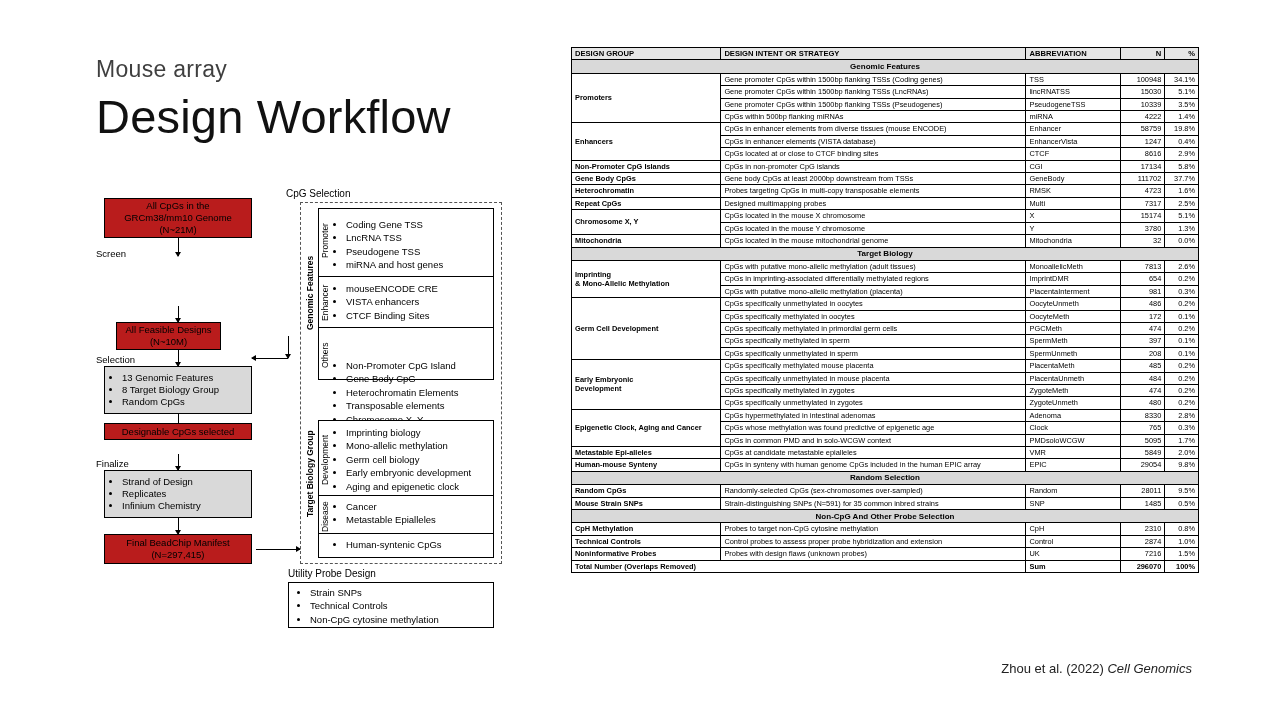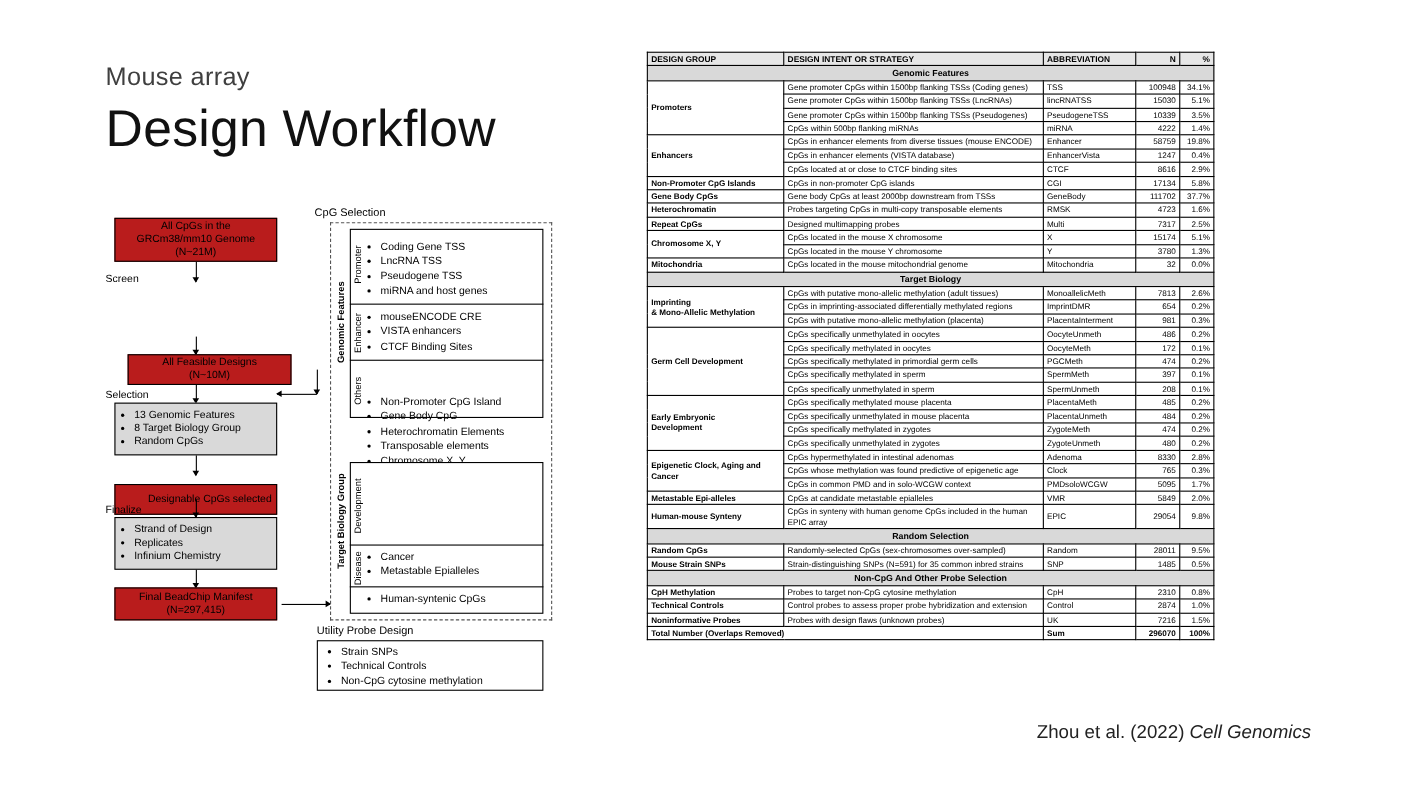--- a/index.html
+++ b/index.html
@@ -54,33 +54,33 @@
     position:absolute;writing-mode:vertical-rl;transform:rotate(180deg);
     font-size:8.5px;text-align:center;font-weight:bold;
   }
   .vlabel.plain{font-weight:normal;}
   .bullets{position:absolute;font-size:9.5px;line-height:13.4px;}
   .bullets ul{margin:0;padding-left:12px;}
   .sep{position:absolute;height:1px;background:#000;}
 
   
   .table-wrap{position:absolute;left:571px;top:47px;width:600px;}
-  table{border-collapse:collapse;width:516px;font-size:7.4px;line-height:9.4px;margin-left:17px;}
+  table{border-collapse:collapse;width:628px;font-size:7.4px;line-height:9.4px;}
   td,th{border:0.7px solid #000;padding:1px 3px;vertical-align:middle;}
   th{background:#e6e6e6;font-weight:bold;text-align:left;font-size:7.6px;}
   .sechdr td{background:#d9d9d9;text-align:center;font-weight:bold;font-size:8px;padding:1.5px;}
   .grp{font-weight:bold;}
   .num{text-align:right;white-space:nowrap;}
   .pct{text-align:right;white-space:nowrap;}
   .total td{font-weight:bold;}
   .total .desc{font-weight:bold;}
   col.c1{width:142px;}col.c2{width:290px;}col.c3{width:90px;}col.c4{width:42px;}col.c5{width:32px;}
 
   
-  .cite{position:absolute;right:88px;bottom:44px;font-size:17px;color:#222;}
+  .cite{position:absolute;right:88px;bottom:44px;font-size:13px;color:#222;}
   .cite i{font-style:italic;}
 </style>
 </head>
 <body>
 
 <div class="slide">
 
   <div class="title-block">
     <div class="title-sub">Mouse array</div>
     <div class="title-main">Design Workflow</div>
@@ -91,38 +91,38 @@
     <div class="fbox" style="left:8px;top:12px;width:148px;height:40px;">
       <span>All CpGs in the<br>GRCm38/mm10 Genome<br>(N~21M)</span>
     </div>
 
     <div class="stage-label" style="left:0px;top:62px;">Screen</div>
     <div class="arrow" style="left:82px;top:52px;height:18px;"></div>
 
 
     <div class="arrow" style="left:82px;top:120px;height:16px;"></div>
 
-    <div class="fbox" style="left:20px;top:136px;width:149px;height:28px;">
+    <div class="fbox" style="left:20px;top:136px;width:105px;height:28px;">
       <span>All Feasible Designs<br>(N~10M)</span>
     </div>
 
     <div class="stage-label" style="left:0px;top:168px;">Selection</div>
     <div class="arrow" style="left:82px;top:164px;height:16px;"></div>
 
     <div class="fbox listbox shaded" style="left:8px;top:180px;width:148px;height:48px;">
       <ul>
         <li>13 Genomic Features</li>
         <li>8 Target Biology Group</li>
         <li>Random CpGs</li>
       </ul>
     </div>
 
     <div class="arrow" style="left:82px;top:228px;height:18px;"></div>
 
-    <div class="fbox" style="left:8px;top:254px;width:148px;height:28px;align-items:flex-end;">
+    <div class="fbox" style="left:8px;top:237px;width:148px;height:17px;">
       <span>Designable CpGs selected</span>
     </div>
 
     <div class="stage-label" style="left:0px;top:272px;">Finalize</div>
     <div class="arrow" style="left:82px;top:268px;height:16px;"></div>
 
     <div class="fbox listbox shaded" style="left:8px;top:284px;width:148px;height:48px;">
       <ul>
         <li>Strand of Design</li>
         <li>Replicates</li>
@@ -174,20 +174,29 @@
       <li>Gene Body CpG</li>
       <li>Heterochromatin Elements</li>
       <li>Transposable elements</li>
       <li>Chromosome X, Y</li>
       <li>Mitochondrial CpGs</li>
     </ul>
   </div>
 
   <div class="group-box" style="left:318px;top:420px;width:176px;height:138px;"></div>
   <div class="vlabel plain" style="left:320px;top:424px;height:72px;width:11px;">Development</div>
+  <div class="bullets" style="left:334px;top:426px;width:152px;">
+    <ul>
+      <li>Imprinting biology</li>
+      <li>Mono-allelic methylation</li>
+      <li>Germ cell biology</li>
+      <li>Early embryonic development</li>
+      <li>Aging and epigenetic clock</li>
+    </ul>
+  </div>
   <div class="sep" style="left:318px;top:495px;width:176px;"></div>
   <div class="vlabel plain" style="left:320px;top:500px;height:34px;width:11px;">Disease</div>
   <div class="bullets" style="left:334px;top:500px;width:152px;">
     <ul>
       <li>Cancer</li>
       <li>Metastable Epialleles</li>
     </ul>
   </div>
   <div class="sep" style="left:318px;top:533px;width:176px;"></div>
   <div class="bullets" style="left:334px;top:538px;width:152px;">

